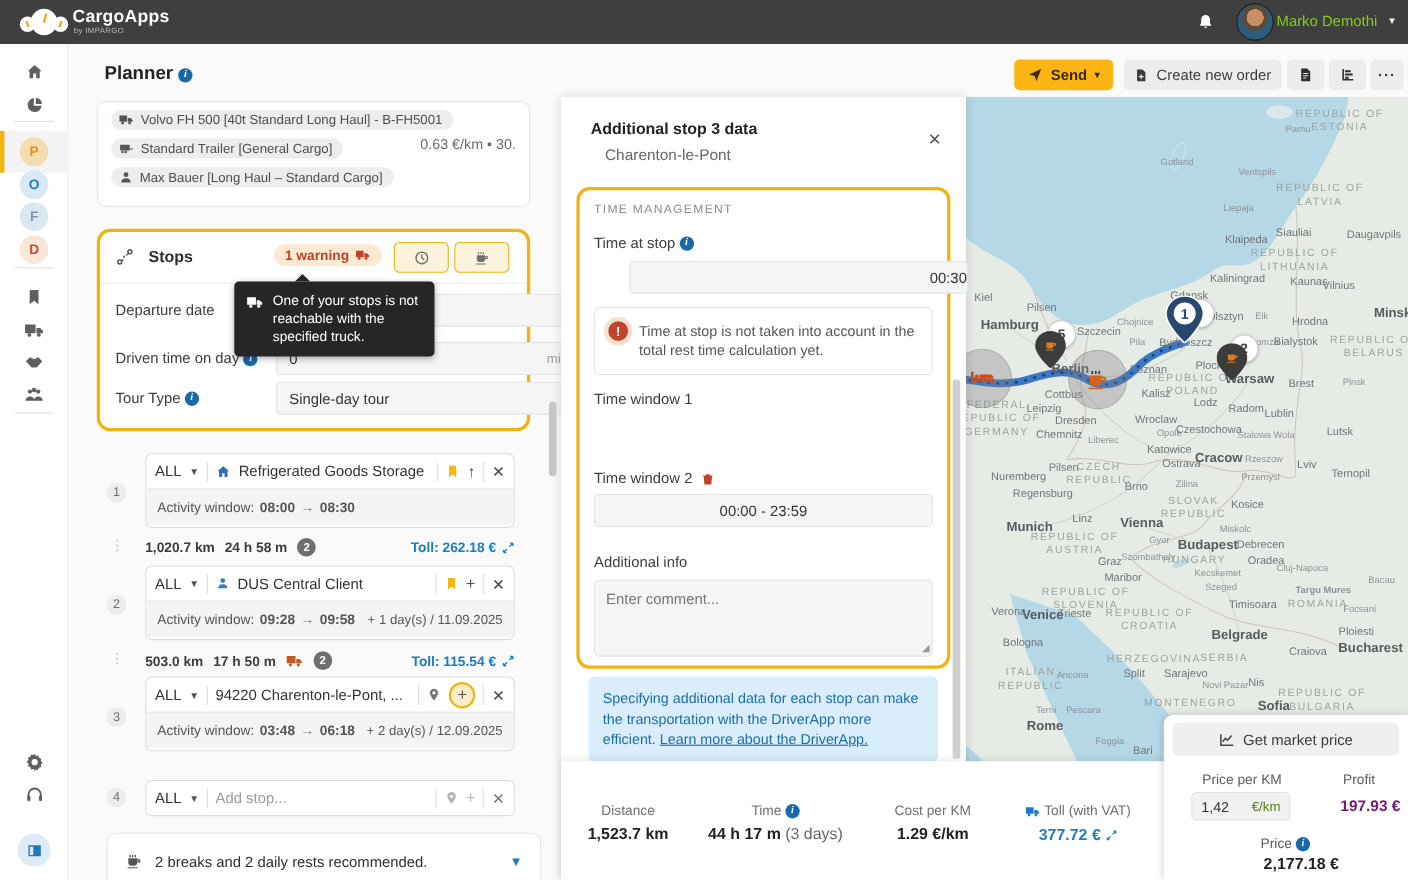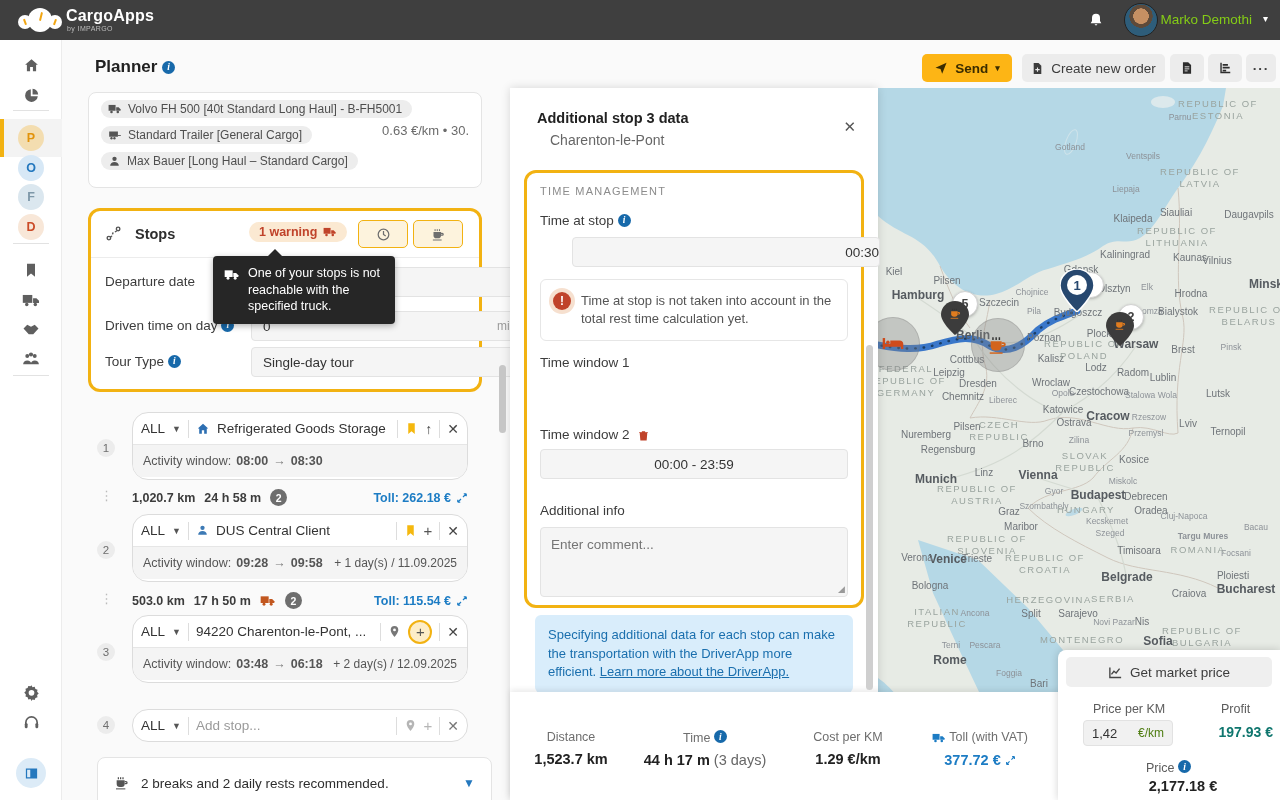--- a/index.html
+++ b/index.html
@@ -40,21 +40,21 @@
     color:#fff;font-size:9.5px;font-weight:bold;font-style:italic;align-items:center;justify-content:center;vertical-align:2px;font-family:"Liberation Serif",serif;}
   .warn-pill{display:inline-flex;align-items:center;gap:6px;background:var(--warn-bg,#fbe9d2);color:var(--warn-red,#c0432a);
     border-radius:12px;padding:3px 10px;font-size:12.5px;font-weight:bold;}
   .tgl-btn{position:absolute;width:50px;height:28px;border:1px solid var(--gold,#f2b212);background:#fdf3dd;
     border-radius:5px;display:flex;align-items:center;justify-content:center;color:#6e6e6e;}
   .tooltip{position:absolute;background:#262626;color:#fff;border-radius:4px;padding:9px 11px;font-size:12.5px;line-height:16.5px;z-index:20;
     display:flex;gap:8px;box-shadow:0 2px 6px rgba(0,0,0,.3);}
   .tooltip .arrow{position:absolute;top:-7px;width:0;height:0;border-left:7px solid transparent;border-right:7px solid transparent;border-bottom:7px solid #262626;}
   .stop-num{position:absolute;width:18px;height:18px;border-radius:50%;background:#ececec;color:#6e6e6e;
     font-size:11.5px;display:flex;align-items:center;justify-content:center;}
-  .stop-box{position:absolute;background:#fff;border:1px solid #dcdcdc;border-radius:16px;overflow:hidden;}
+  .stop-box{position:absolute;background:#fff;border:1px solid #dcdcdc;border-radius:6px;overflow:hidden;}
   .stop-head{height:31px;display:flex;align-items:center;padding:0 8px;gap:7px;font-size:13.5px;color:#333;}
   .stop-act{background:#f4f4f4;border-top:1px solid #e6e6e6;height:33px;display:flex;align-items:center;
     padding:0 10px;font-size:12.5px;color:#555;gap:5px;}
   .vsep{width:1px;height:18px;background:#ddd;}
   .leg{position:absolute;display:flex;align-items:center;font-size:12.5px;color:#3c3c3c;font-weight:bold;gap:9px;}
   .count-badge{width:17px;height:17px;border-radius:50%;background:var(--badge-gray,#6e6e6e);color:#fff;
     font-size:10.5px;display:flex;align-items:center;justify-content:center;font-weight:bold;}
   .toll-link{color:var(--link-blue,#1c7cc4);font-weight:bold;display:flex;align-items:center;gap:5px;}
   
   .mid-panel{position:absolute;left:510px;top:88px;width:368px;height:712px;background:#fff;box-shadow:0 0 9px rgba(0,0,0,.15);z-index:10;}
@@ -798,20 +798,20 @@
           <use href="#i-chartline"></use>
         </svg>
       <span>Get market price</span>
     </div>
     <div class="abs mk-label" style="left:35px;top:52px;">Price per KM</div>
     <div class="mk-input abs" style="left:25px;top:70px;width:90px;height:26px;">
       <span>1,42</span>
       <span style="color:#4d7c0f;font-size:12px;">€/km</span>
     </div>
     <div class="abs mk-label" style="left:163px;top:52px;">Profit</div>
-    <div class="abs" style="left:140px;top:74px;width:75px;text-align:right;font-size:14px;font-weight:bold;color:#0f766e;">197.93 €</div>
+    <div class="abs" style="left:140px;top:74px;width:75px;text-align:right;font-size:14px;font-weight:bold;color:#701a75;">197.93 €</div>
     <div class="abs mk-label" style="left:88px;top:110px;">
       <span>Price</span> <span class="info-dot">i</span>
     </div>
     <div class="abs" style="left:70px;top:128px;width:110px;text-align:center;font-size:14.5px;font-weight:bold;color:#222;">2,177.18 €</div>
   </div>
 
 </div>
 
 </body></html>

